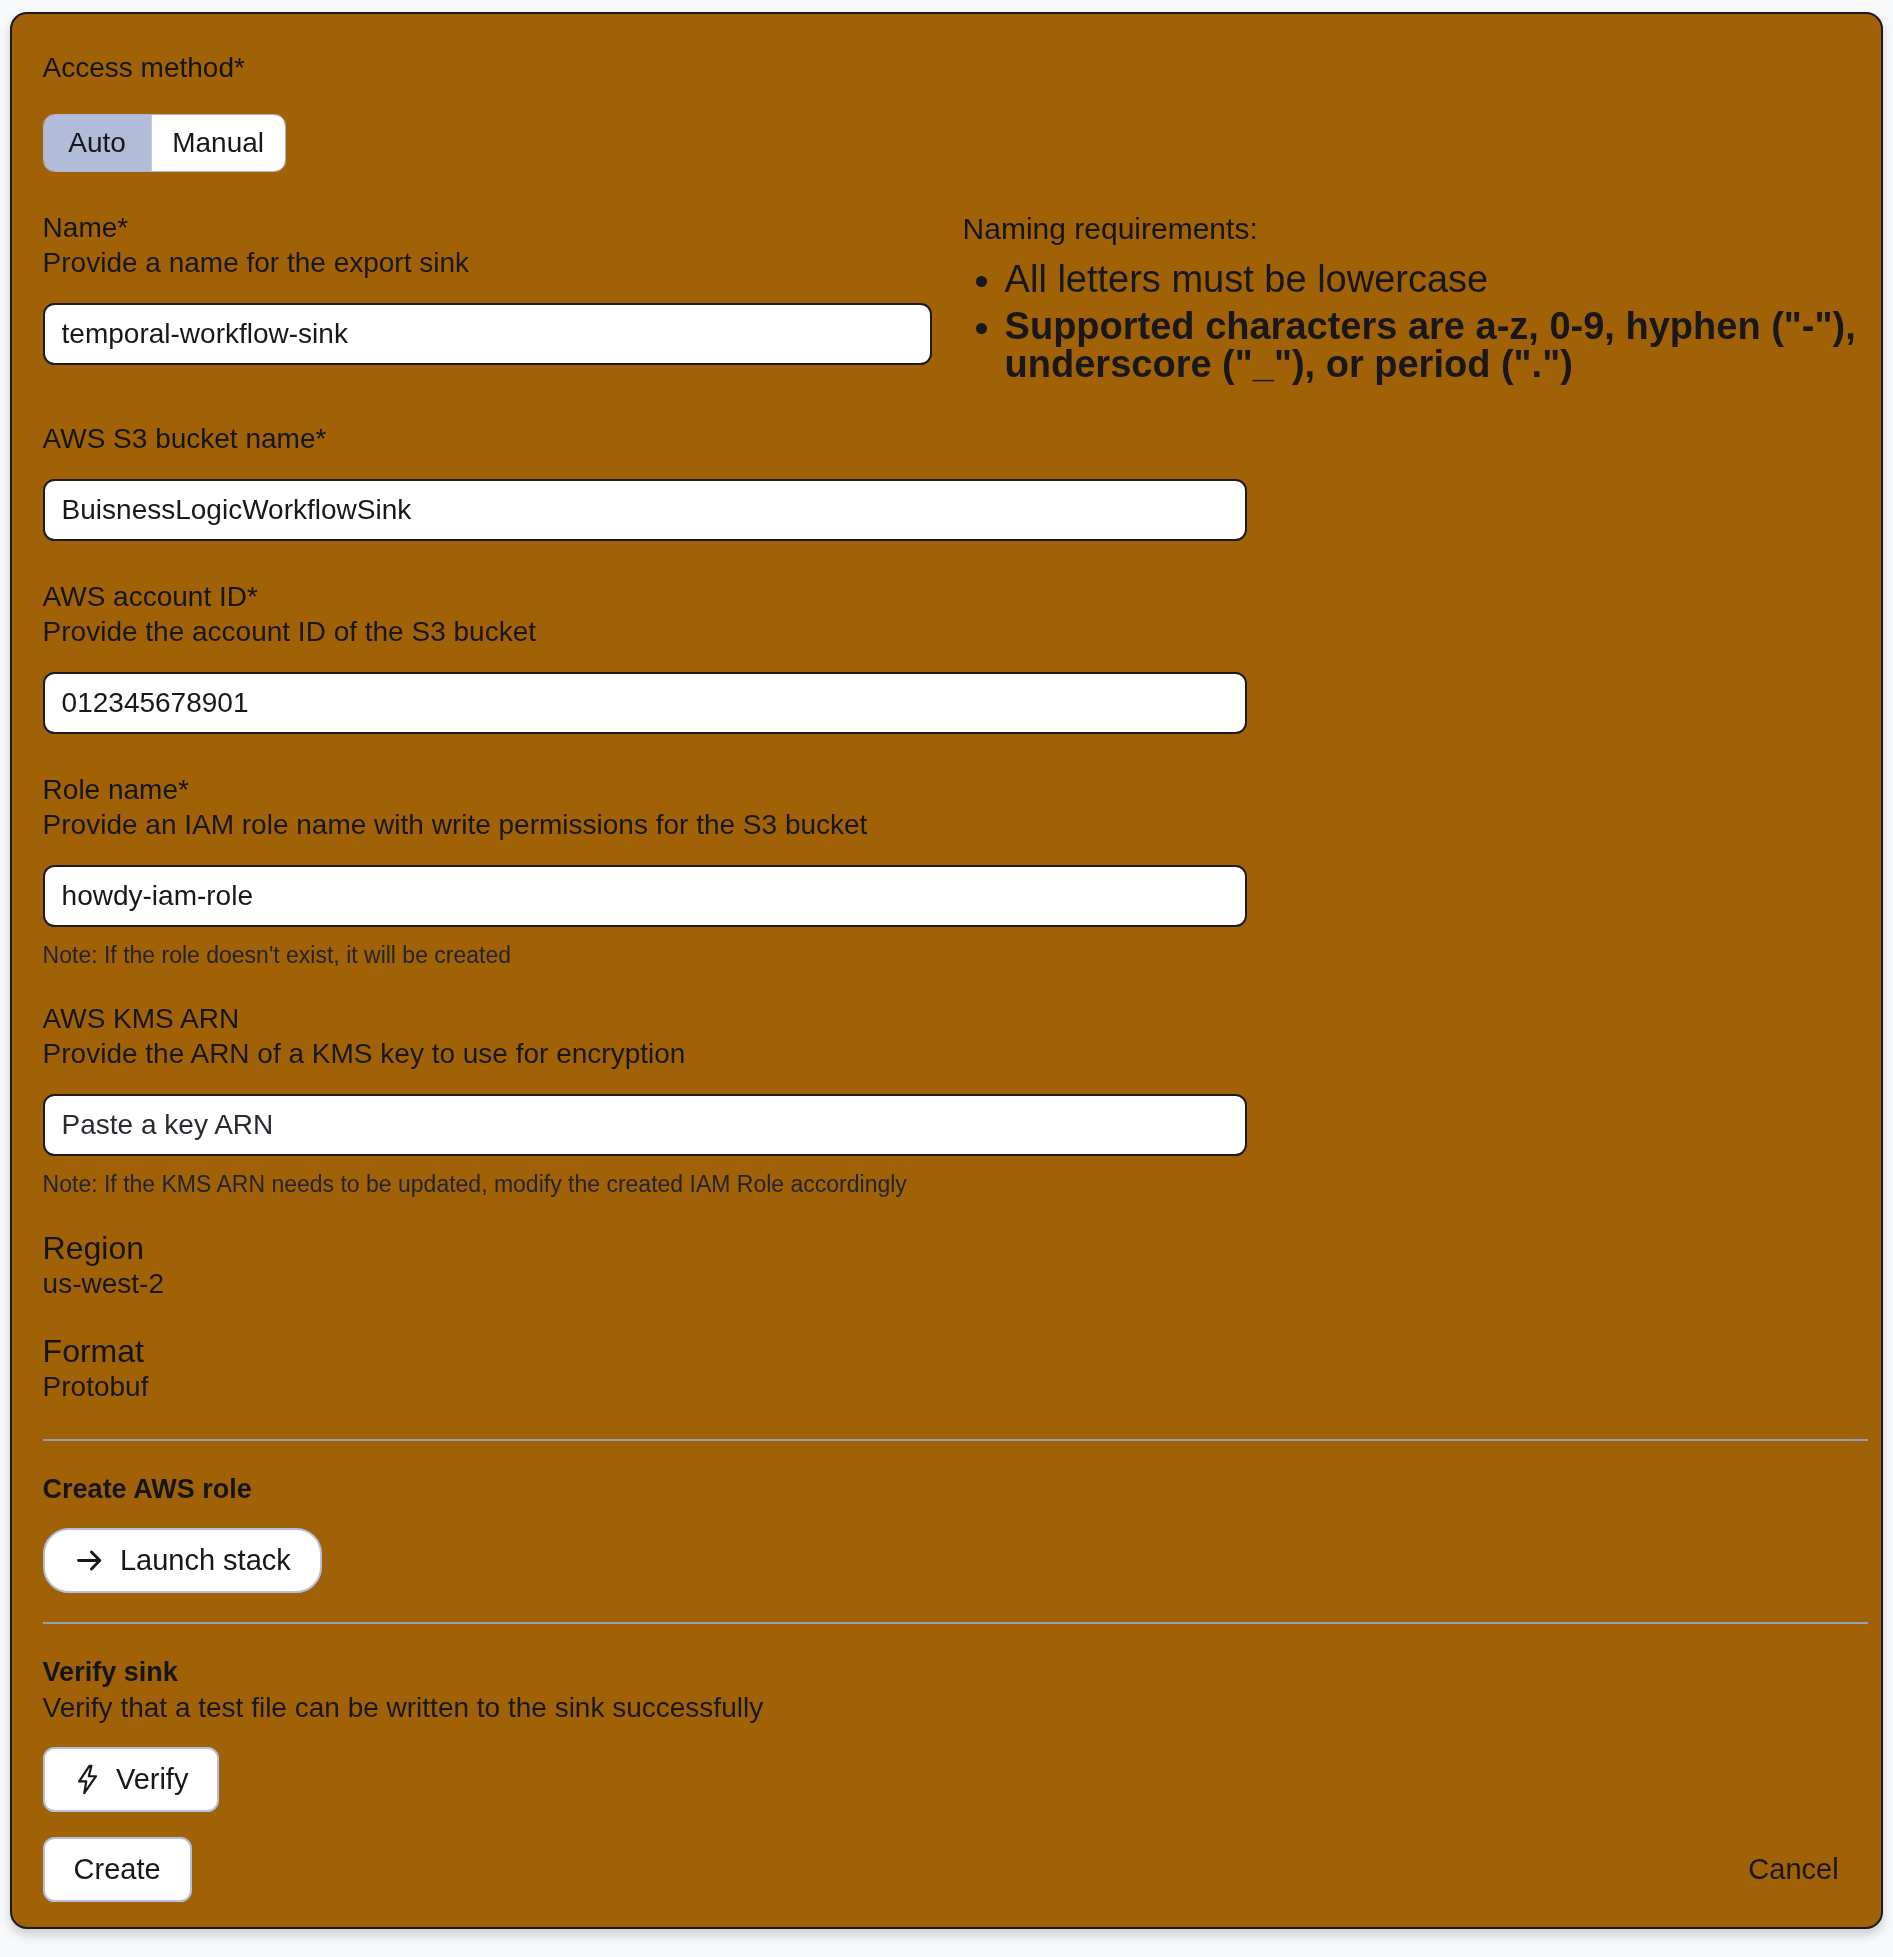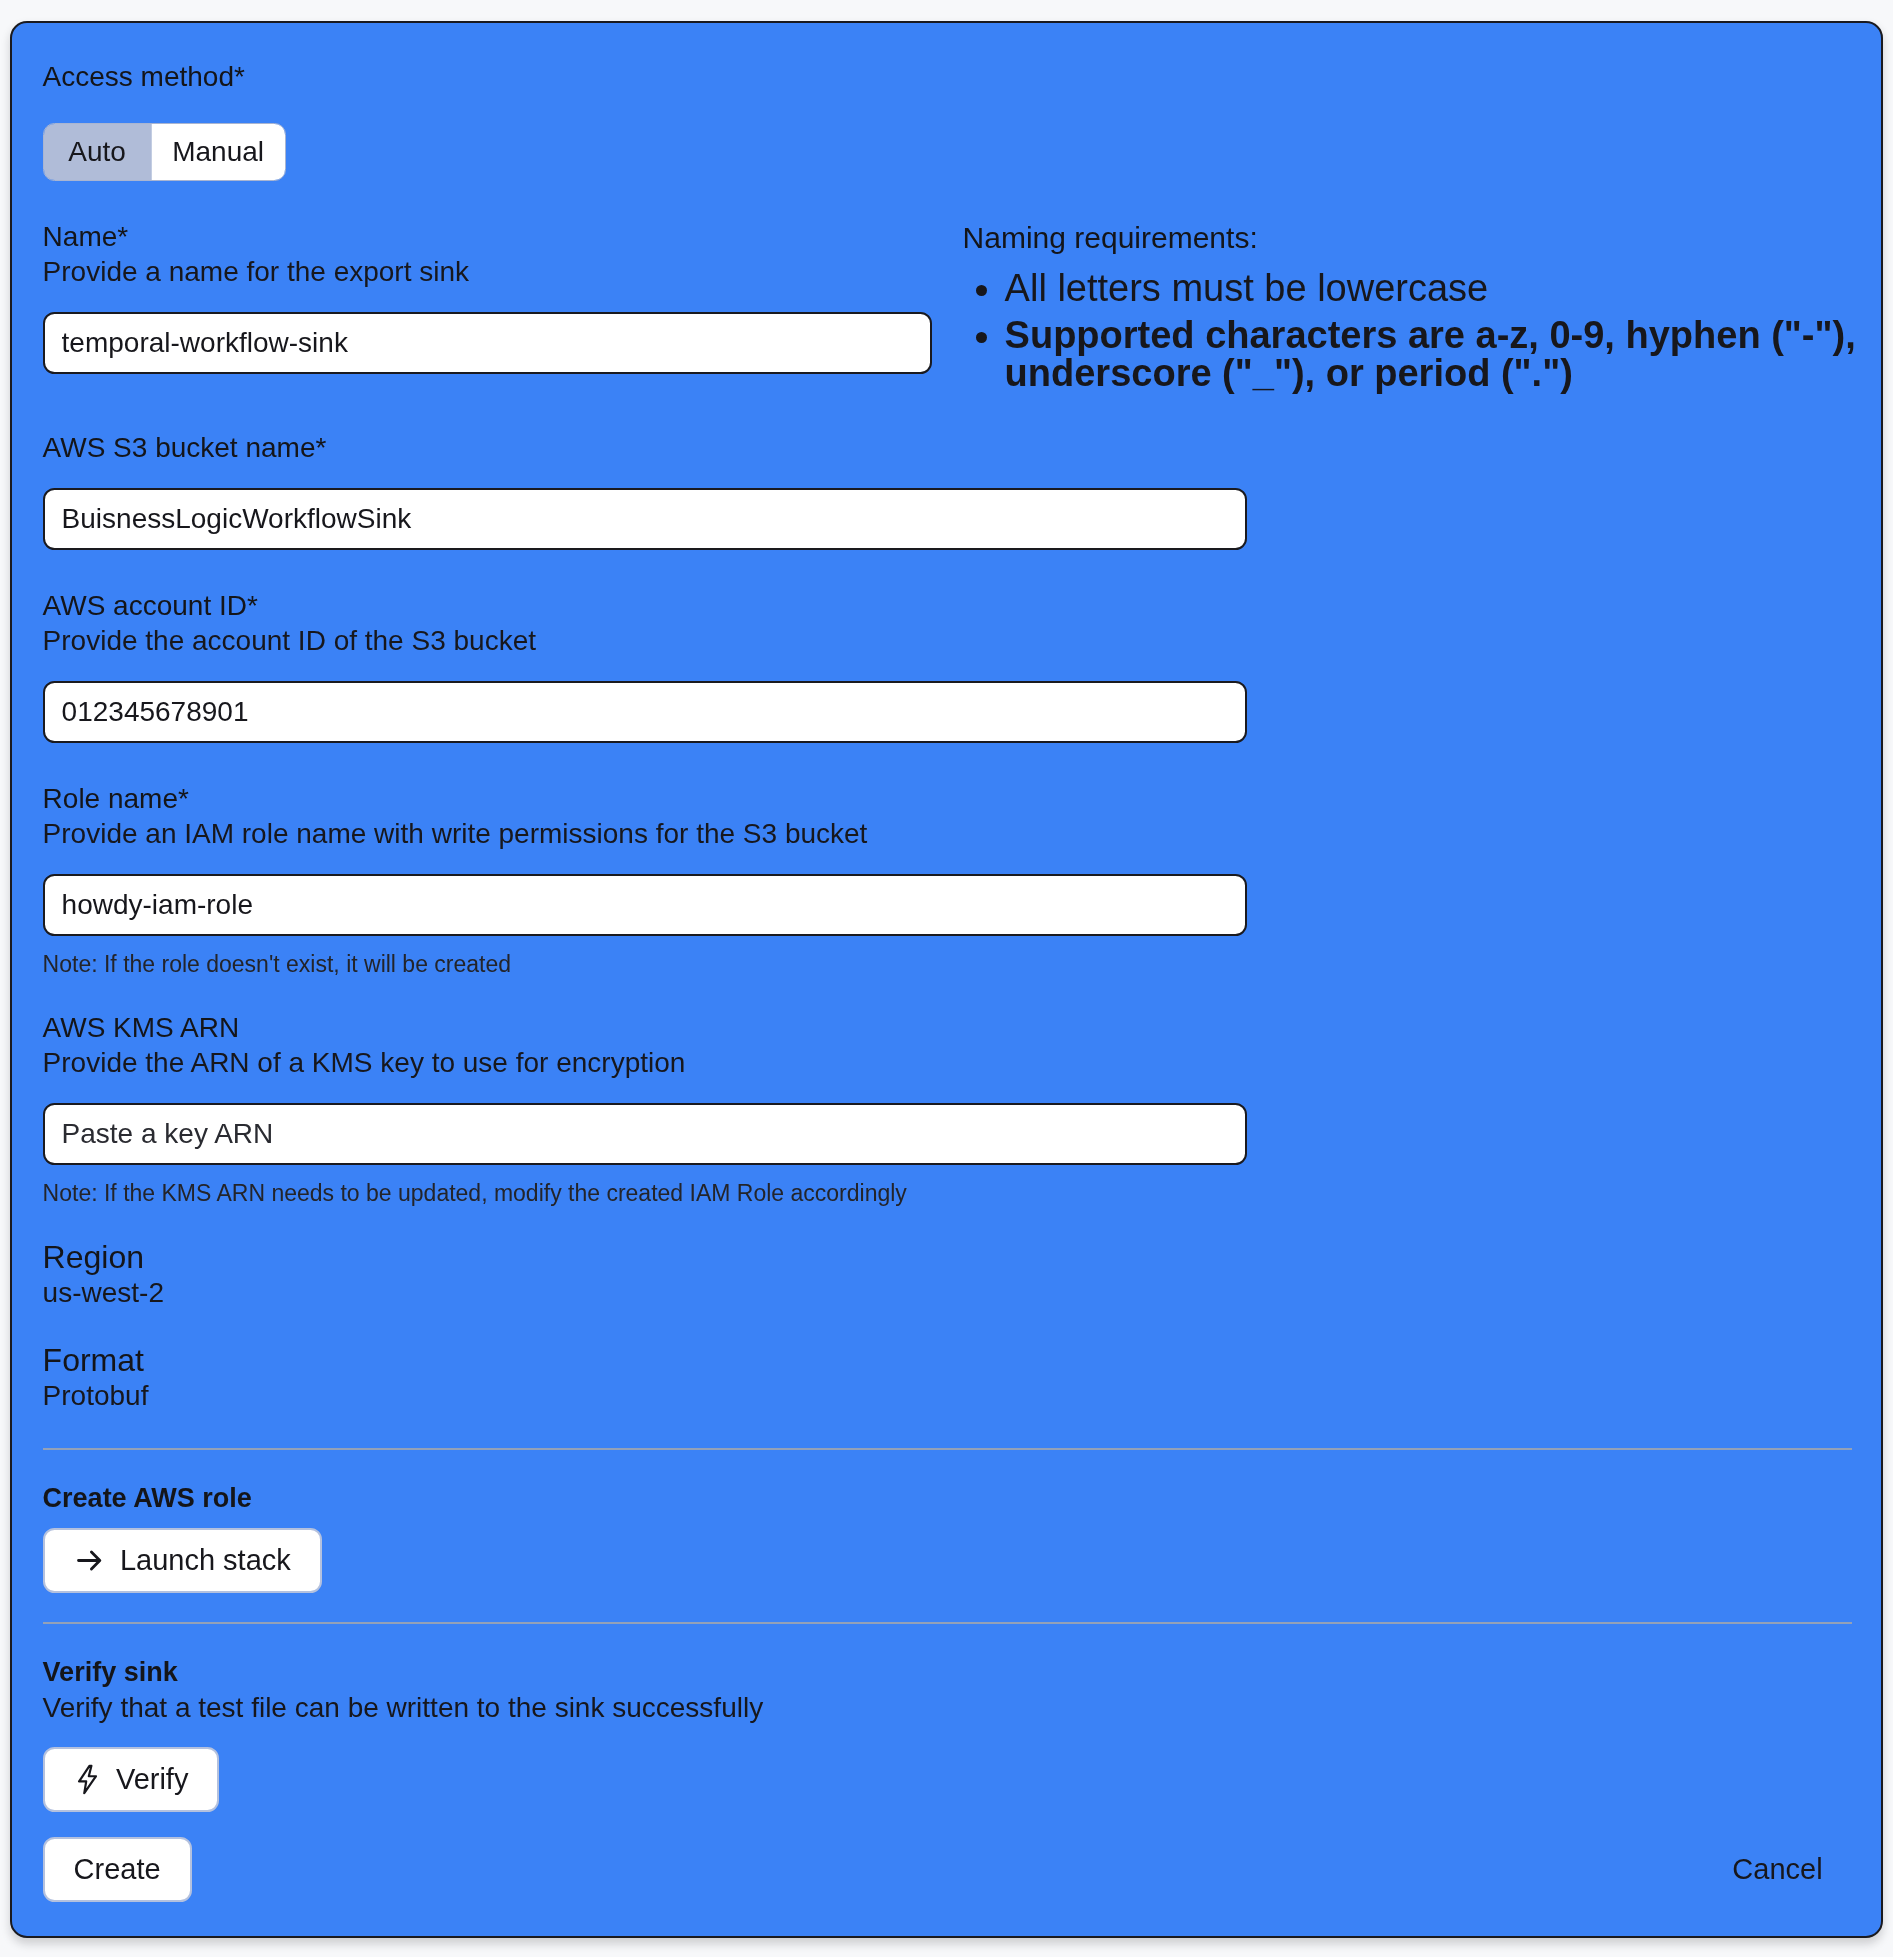--- a/index.html
+++ b/index.html
@@ -4,26 +4,26 @@
 <style>
   * { box-sizing: border-box; margin: 0; padding: 0; }
   html, body {
     width: 1894px; height: 1958px;
     background: #f7f8fa;
     font-family: "Liberation Sans", sans-serif;
     color: #17171c;
   }
   .card {
     position: absolute;
-    left: 9.6px; top: 21px;
+    left: 9.6px; top: 12px;
     width: 1873px; height: 1917px;
-    background: #3b82f6;
+    background: #a16207;
     border: 2.9px solid #1a1a1f;
     border-radius: 17px;
-    padding: 36px 29px 25px 31px;
+    padding: 36px 13px 25px 31px;
     box-shadow: 0 5.7px 9.6px rgba(20,22,30,0.18);
   }
   .field-label {
     font-size: 28px; line-height: 35px; color: #141519;
   }
   .field-desc {
     font-size: 28px; line-height: 35px; color: #17171c;
   }
   .text-input {
     display: block;
@@ -89,21 +89,21 @@
     height: 65px;
     background: #fff;
     border: 2.9px solid #b4c1de;
     border-radius: 11.5px;
     font-family: "Liberation Sans", sans-serif;
     font-size: 29px; color: #17171c;
     padding: 0 29px;
     cursor: pointer;
   }
   .btn .icon { display: inline-flex; margin-right: 15.3px; }
-  .btn-launch { margin-top: 12px; }
+  .btn-launch { margin-top: 21px; border-radius: 26px; }
   .btn-verify { margin-top: 21px; }
 
   .actions {
     margin-top: 25px;
     display: flex; align-items: center; justify-content: space-between;
     padding-right: 29px;
   }
   .cancel-link {
     font-size: 29px; color: #17171c; cursor: pointer; background: none; border: none;
     font-family: "Liberation Sans", sans-serif;

